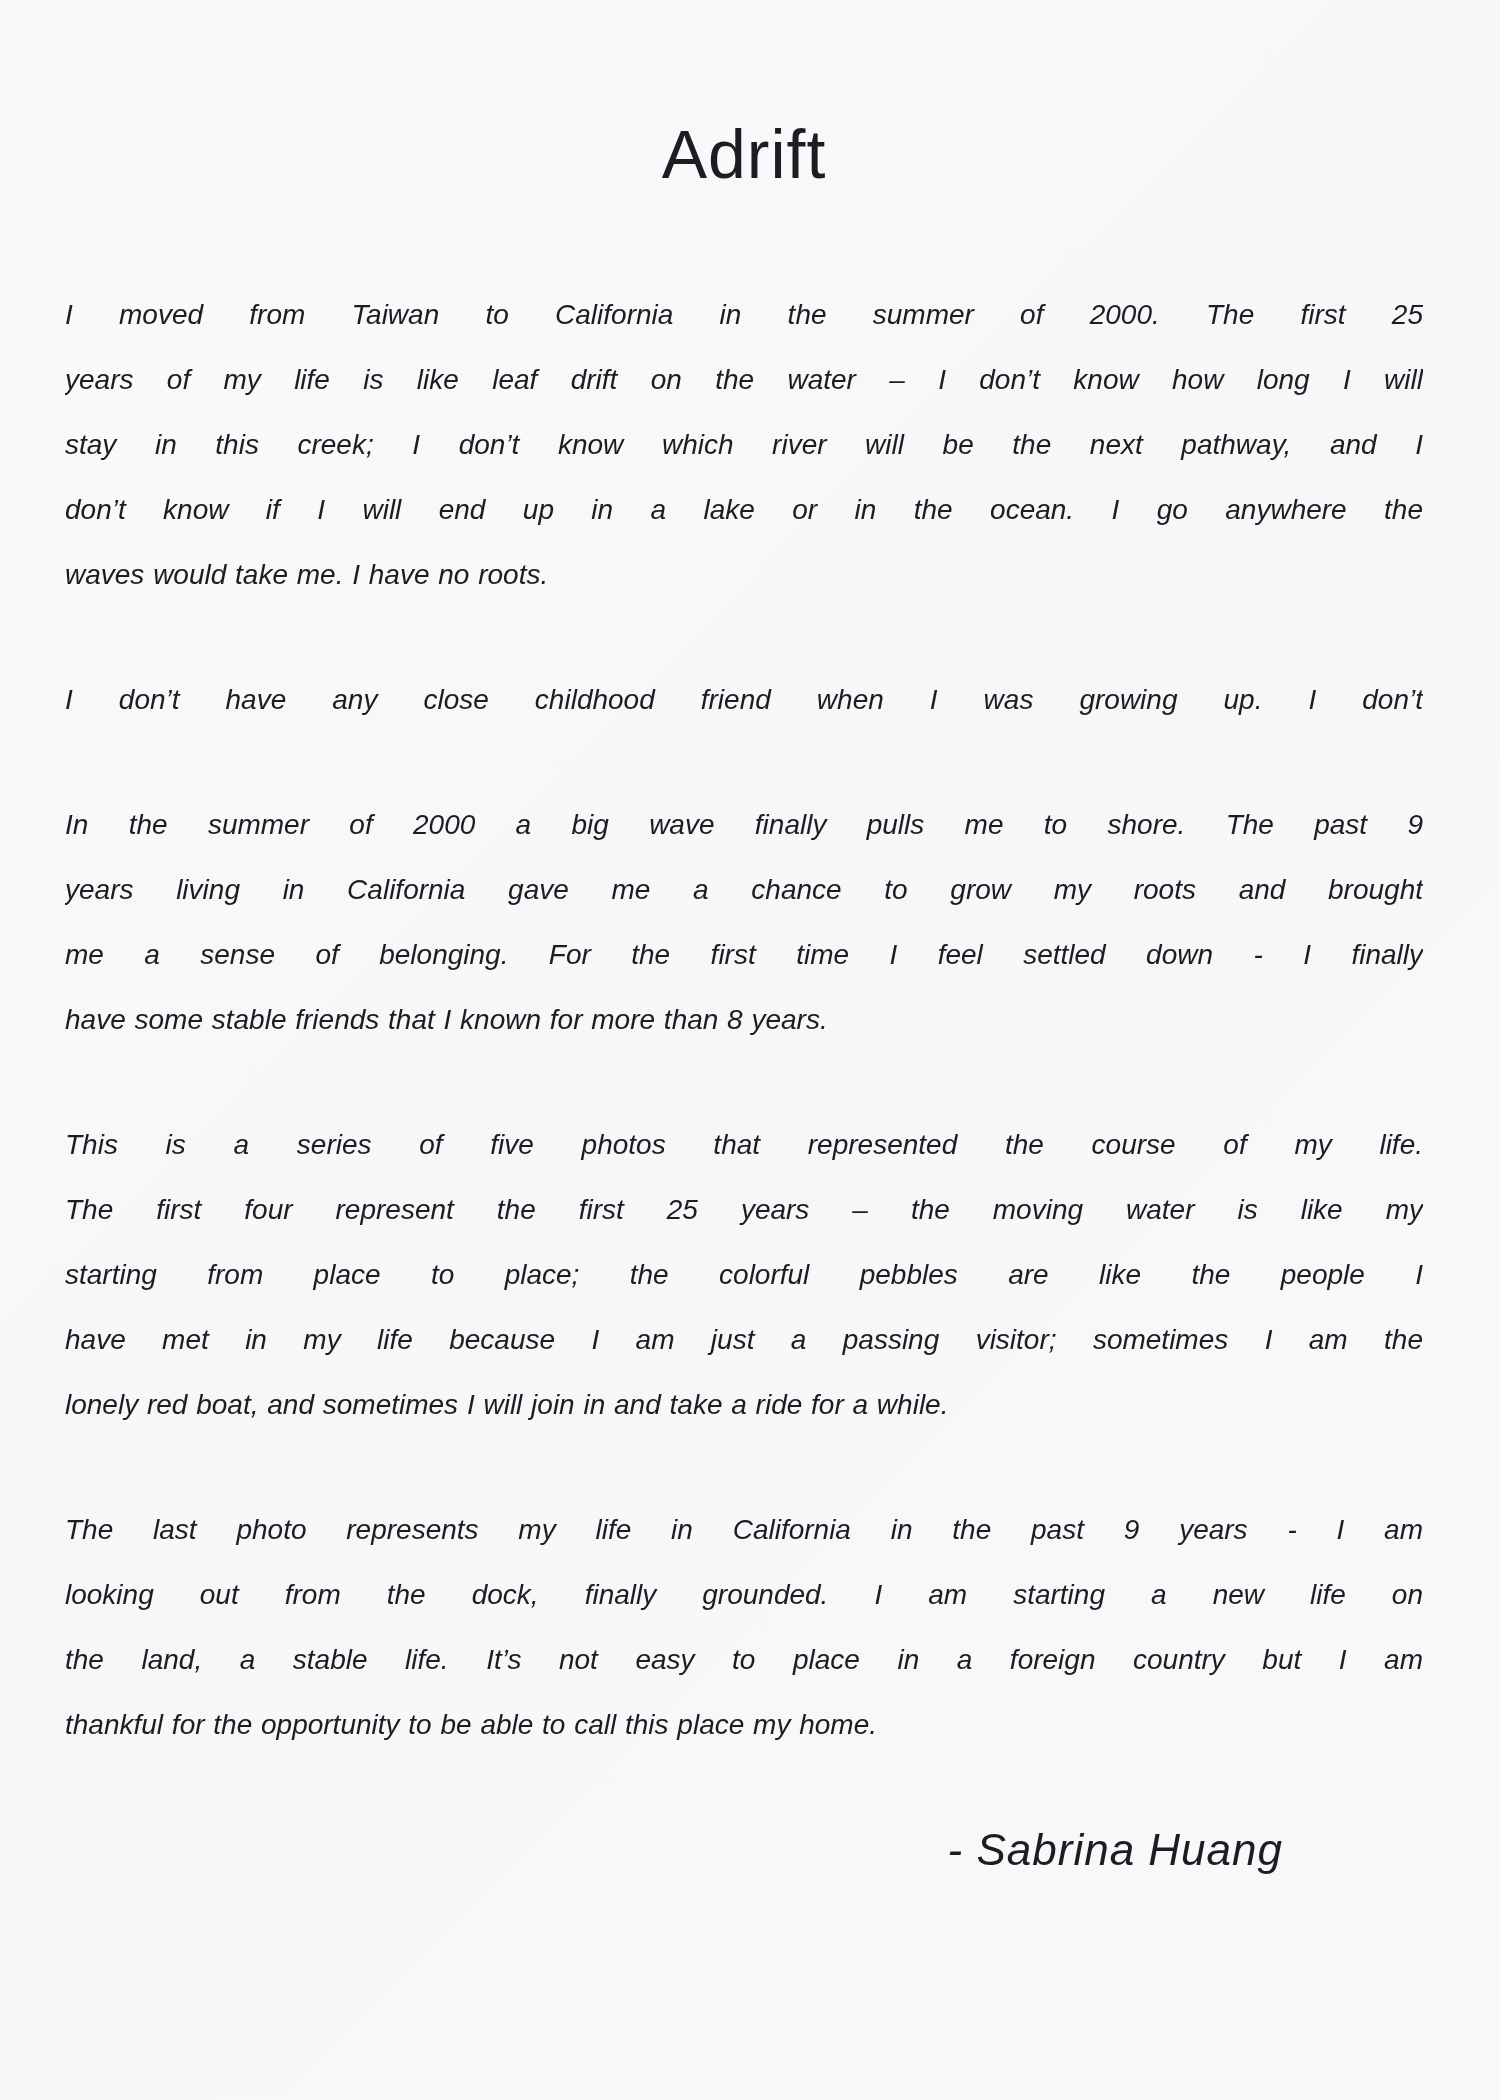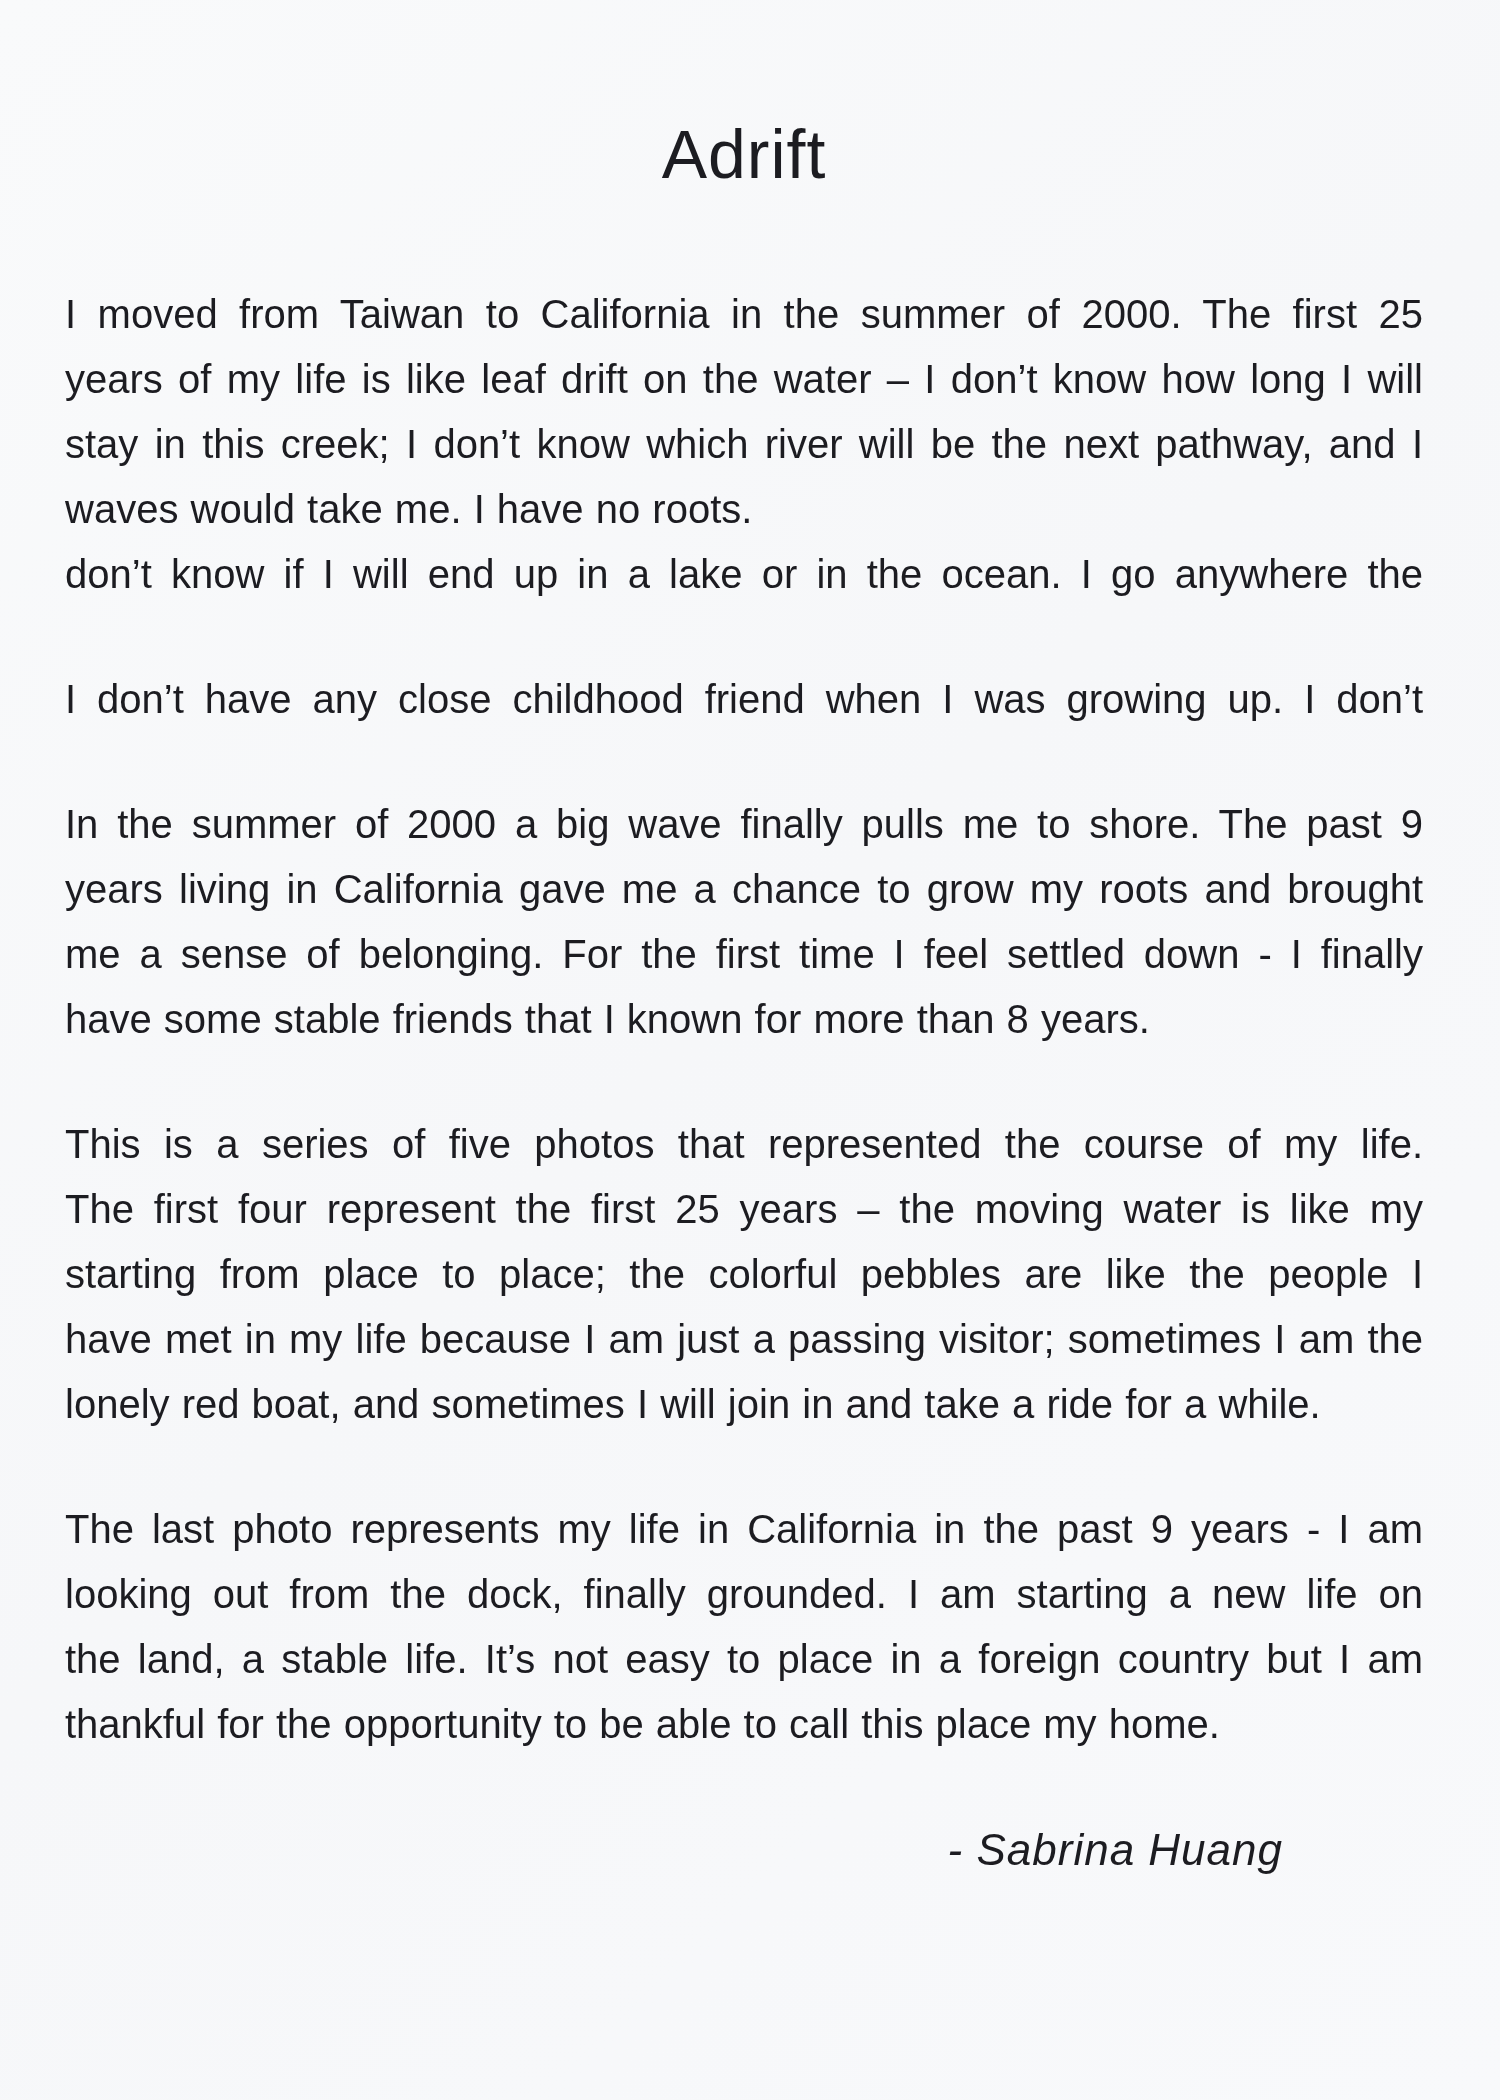--- a/index.html
+++ b/index.html
@@ -25,28 +25,29 @@
     line-height: 72px;
     margin: 0 0 92px 0;
     text-align: center;
     letter-spacing: 1px;
   }
   .doc-body { }
   .para {
     margin: 0 0 60px 0;
   }
   .line {
-    font-size: 40px;
+    font-size: 28px;
     line-height: 65px;
     height: 65px;
     overflow: hidden;
     text-align: justify;
     text-align-last: justify;
     text-justify: inter-word;
     word-spacing: 1px;
+    font-style: italic;
   }
   .line.last {
     text-align-last: left;
   }
   .signature {
     font-size: 44px;
     line-height: 65px;
     text-align: right;
     margin: 58px 140px 0 0;
     letter-spacing: 1px;
@@ -56,22 +57,22 @@
 </head>
 <body>
 
 <div class="page">
   <h1 class="title">Adrift</h1>
   <div class="doc-body">
       <div class="para">
         <div class="line">I moved from Taiwan to California in the summer of 2000.  The first 25</div>
         <div class="line">years of my life is like leaf drift on the water – I don’t know how long I will</div>
         <div class="line">stay in this creek; I don’t know which river will be the next pathway, and I</div>
+        <div class="line">don’t know if I will end up in a lake or in the ocean.  I go anywhere the</div>
         <div class="line last">waves would take me.  I have no roots.</div>
-        <div class="line">don’t know if I will end up in a lake or in the ocean.  I go anywhere the</div>
       </div>
       <div class="para">
         <div class="line">I don’t have any close childhood friend when I was growing up.  I don’t</div>
       </div>
       <div class="para">
         <div class="line">In the summer of 2000 a big wave finally pulls me to shore.  The past 9</div>
         <div class="line">years living in California gave me a chance to grow my roots and brought</div>
         <div class="line">me a sense of belonging.  For the first time I feel settled down - I finally</div>
         <div class="line last">have some stable friends that I known for more than 8 years.</div>
       </div>

